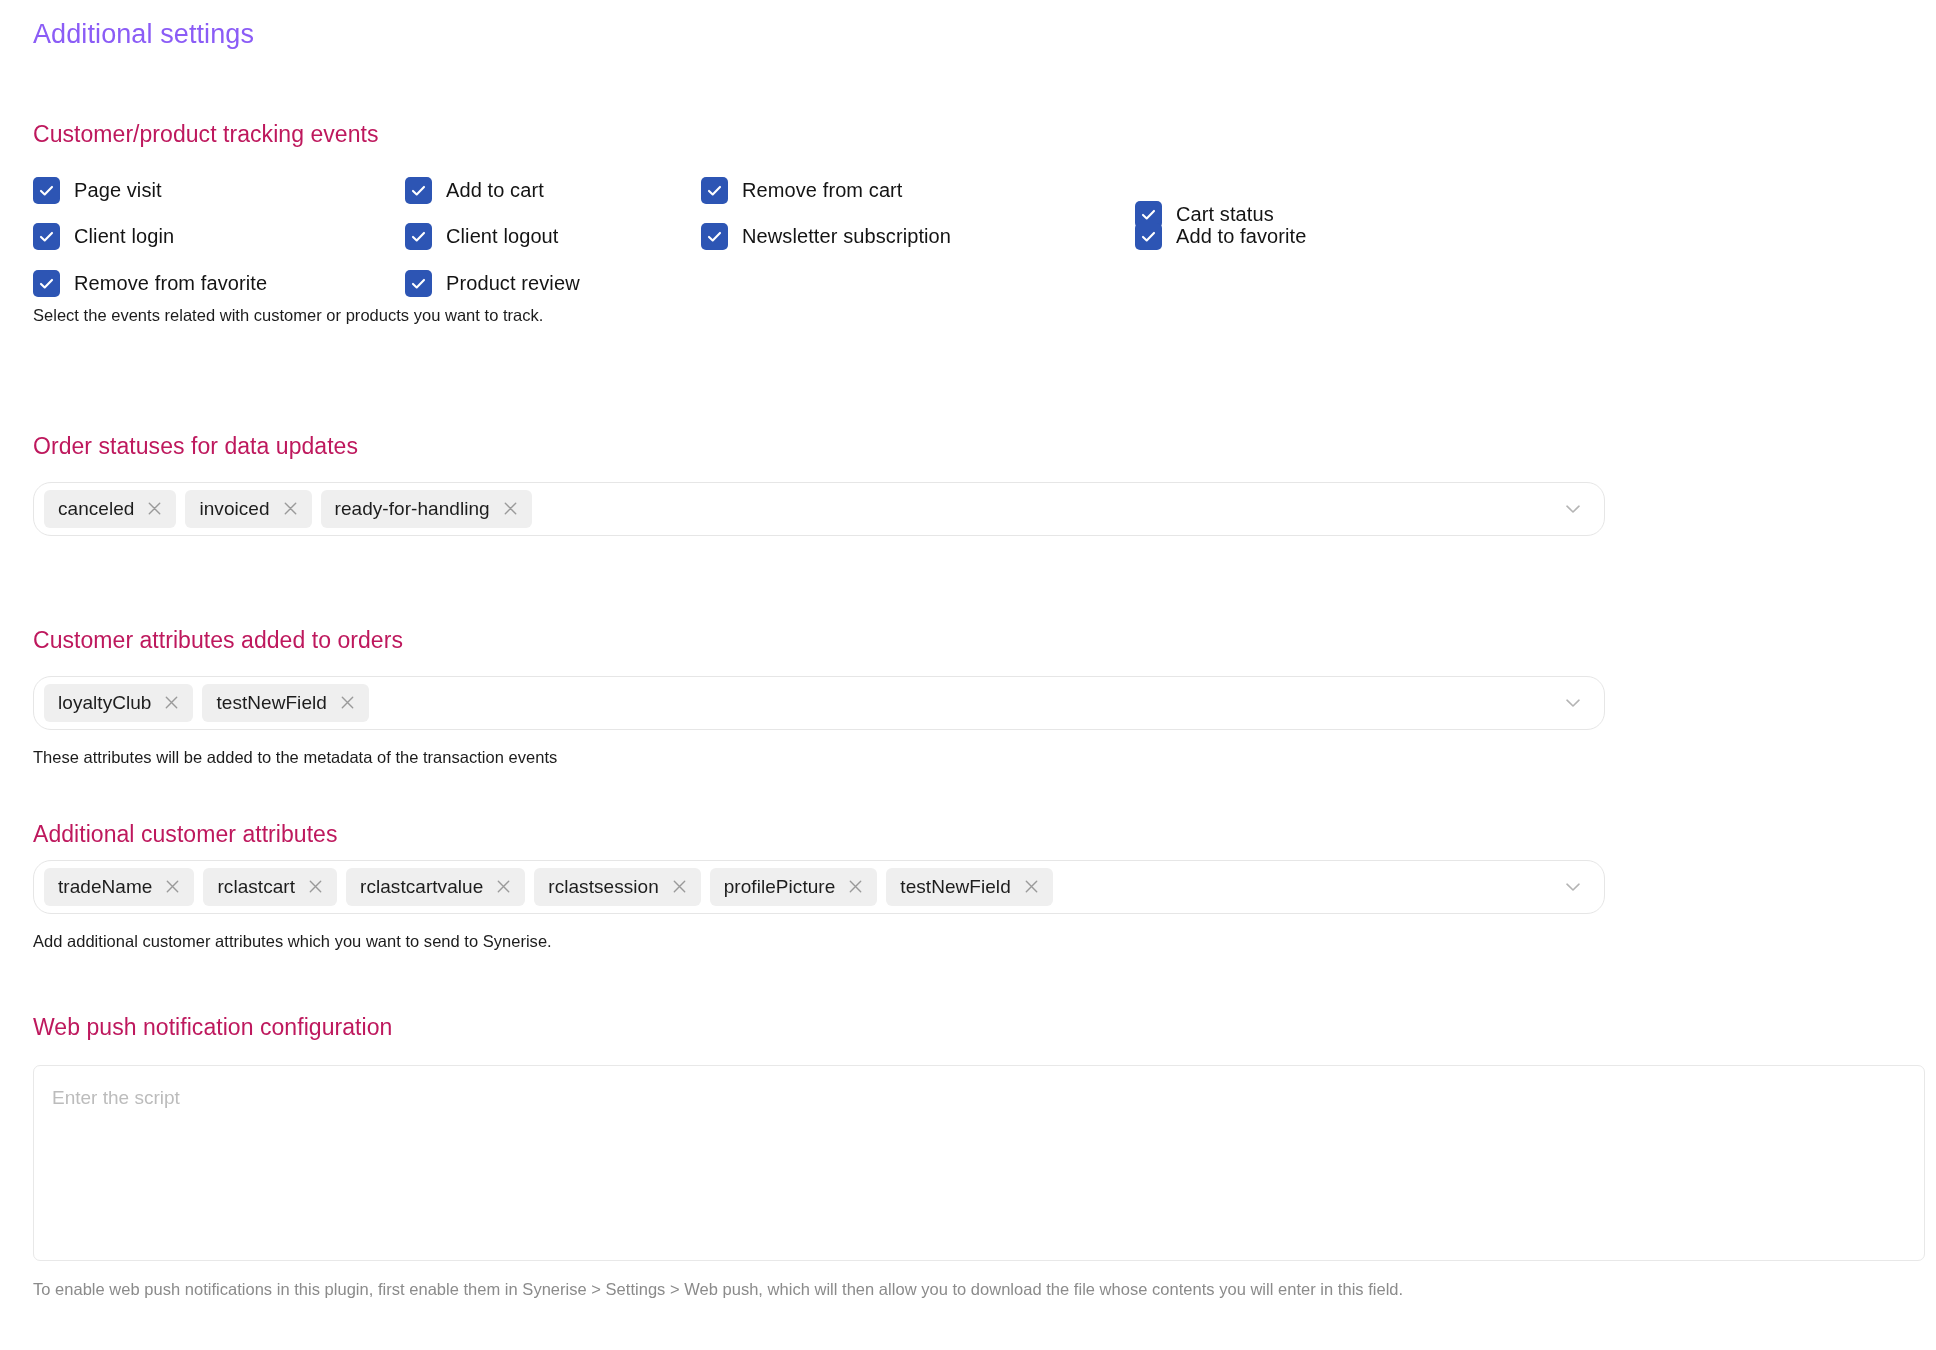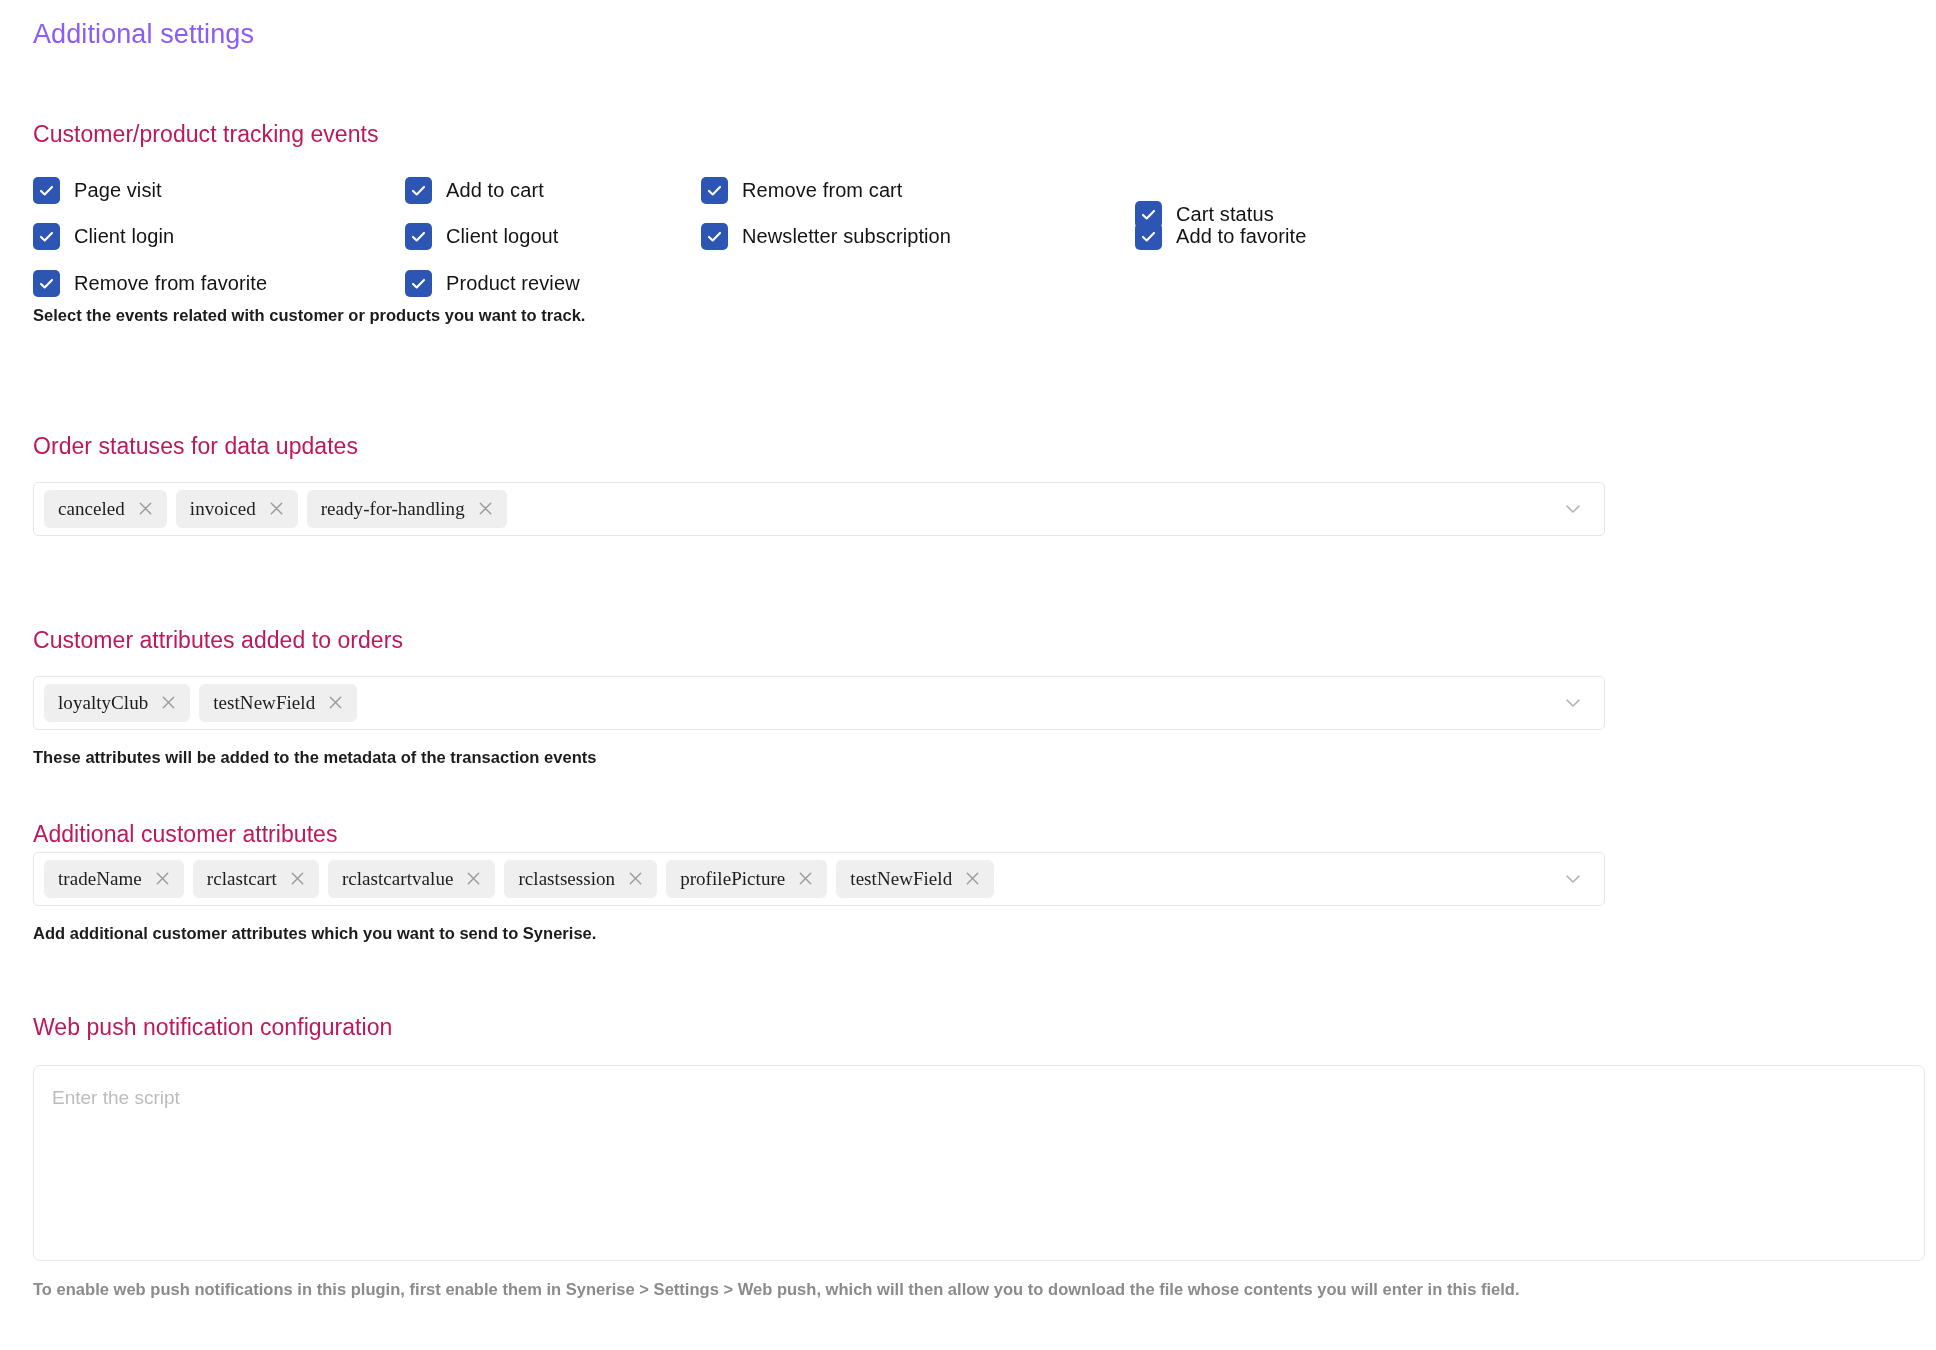--- a/index.html
+++ b/index.html
@@ -43,21 +43,21 @@
     font-size: 23px;
     font-weight: 400;
     color: #be185d;
     line-height: 1.25;
     letter-spacing: 0.05px;
     margin: 0 0 0 0;
   }
 
   .helper {
     font-size: 16.5px;
-    font-weight: 700;
+    font-weight: 400;
     color: #1c1c1c;
     line-height: 1.3;
     letter-spacing: 0.02px;
   }
   .helper.muted {
     color: #8b8b8b;
   }
 
   
   .checkbox-grid {
@@ -92,26 +92,25 @@
     line-height: 1;
     letter-spacing: 0.1px;
   }
 
   
   .field {
     position: relative;
     width: 1572px;
     min-height: 54px;
     border: 1px solid #e6e6e6;
-    border-radius: 5px;
+    border-radius: 18px;
     background: #ffffff;
     display: flex;
     align-items: center;
     padding: 7px 54px 7px 10px;
-    font-family: Liberation Serif, serif;
   }
   .tags {
     display: flex;
     flex-wrap: wrap;
     align-items: center;
     gap: 9px;
   }
   .tag {
     display: inline-flex;
     align-items: center;
@@ -324,21 +323,21 @@
         <svg width="22" height="22" viewBox="0 0 22 22" fill="none">
             <path d="M5 8.2 L11 14 L17 8.2" stroke="#b4b4b4" stroke-width="1.6" stroke-linecap="round" stroke-linejoin="round"></path>
           </svg>
       </span>
     </div>
     <div class="helper" style="margin-top:17px;">These attributes will be added to the metadata of the transaction events</div>
   </div>
 
   <div class="section" style="top:820px;">
     <div class="section-title">Additional customer attributes</div>
-    <div class="field" style="margin-top:3px;text-align:right;">
+    <div class="field" style="margin-top:11px;text-align:right;">
       <div class="tags" id="tags-additional-customer-attributes">
           <span class="tag">
             <span>tradeName</span>
             <span class="tag-x">
               <svg width="17" height="17" viewBox="0 0 17 17" fill="none">
                 <path d="M3.3 3.3 L13.7 13.7 M13.7 3.3 L3.3 13.7" stroke="#9a9a9a" stroke-width="1.4" stroke-linecap="round"></path>
               </svg>
             </span>
           </span>
           <span class="tag">

